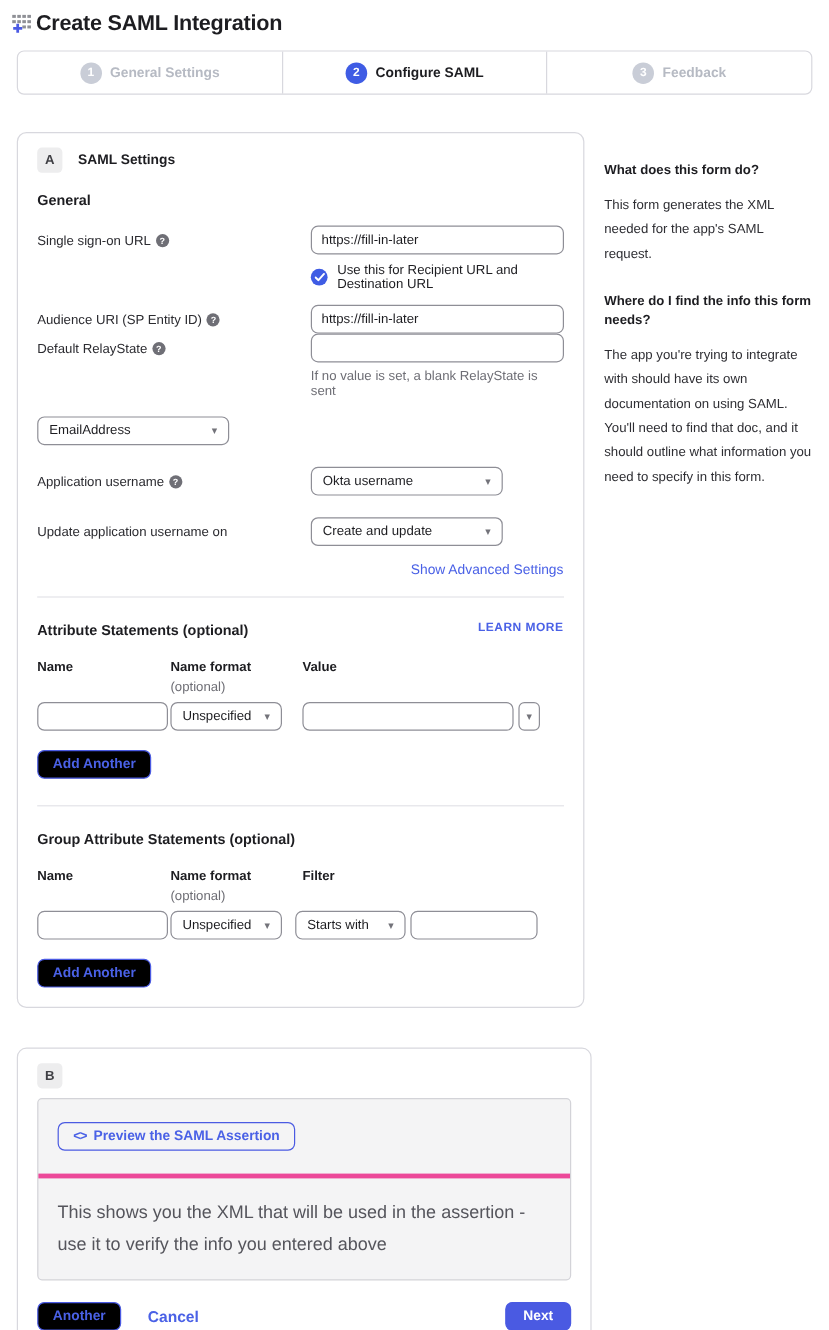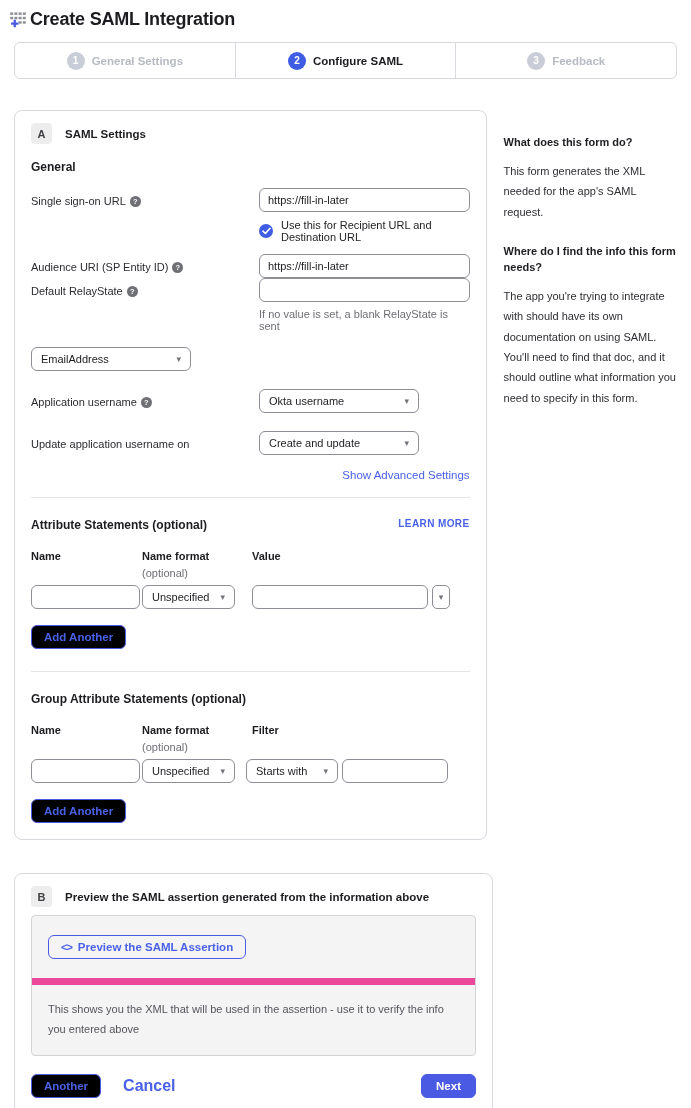--- a/index.html
+++ b/index.html
@@ -73,24 +73,24 @@
 
   
   .sidebar { width:176px; margin-left:17px; padding-top:25px; }
   .sidebar h4 { font-size:11px; font-weight:bold; margin:0 0 10px 0; line-height:1.45; color:#1d1d21; }
   .sidebar p { font-size:11px; line-height:1.85; color:#2e2e33; margin:0 0 22px 0; }
 
   
   .card-b { margin:33px 14px 0 14px; padding:12px 16px 16px 16px; }
   .panel { border:1px solid #d3d3d8; border-radius:4px; background:#f4f4f5; margin-top:8px; }
   .panel-top { padding:19px 16px; }
-  .panel-bottom { border-top:7px solid #ec4899; padding:15px 16px; font-size:11px; color:#55555c; line-height:1.8; }
+  .panel-bottom { border-top:4px solid #ec4899; padding:15px 16px; font-size:15px; color:#55555c; line-height:1.8; }
   .code-glyph { font-size:11px; font-weight:bold; letter-spacing:-1px; }
   .footer-row { display:flex; align-items:center; margin-top:18px; }
-  .cancel-link { font-size:16px; font-weight:bold; margin-left:22px; }
+  .cancel-link { font-size:13px; font-weight:bold; margin-left:22px; }
   .next-btn { margin-left:auto; }
 </style>
 </head>
 <body>
 
 <div class="page-header">
   <svg class="app-icon" viewBox="0 0 19 19" aria-hidden="true">
     <g fill="#8f9096">
       <rect x="2.2" y="2.4" width="3" height="2.5"></rect>
         <rect x="6.4" y="2.4" width="3" height="2.5"></rect>
@@ -277,21 +277,20 @@
     <h4>What does this form do?</h4>
     <p>This form generates the XML needed for the app's SAML request.</p>
     <h4>Where do I find the info this form needs?</h4>
     <p>The app you're trying to integrate with should have its own documentation on using SAML. You'll need to find that doc, and it should outline what information you need to specify in this form.</p>
   </div>
 </div>
 
 <div class="card card-b">
   <div class="card-head" style="margin-bottom:8px;">
     <span class="badge">B</span>
-    <span class="card-head-title">Preview the SAML assertion generated from the information above</span>
   </div>
 
   <div class="panel">
     <div class="panel-top">
       <button class="btn btn-outline" style="background:transparent;">
         <span class="code-glyph link">&lt;&gt;</span>
         <span>Preview the SAML Assertion</span>
       </button>
     </div>
     <div class="panel-bottom">This shows you the XML that will be used in the assertion - use it to verify the info you entered above</div>

